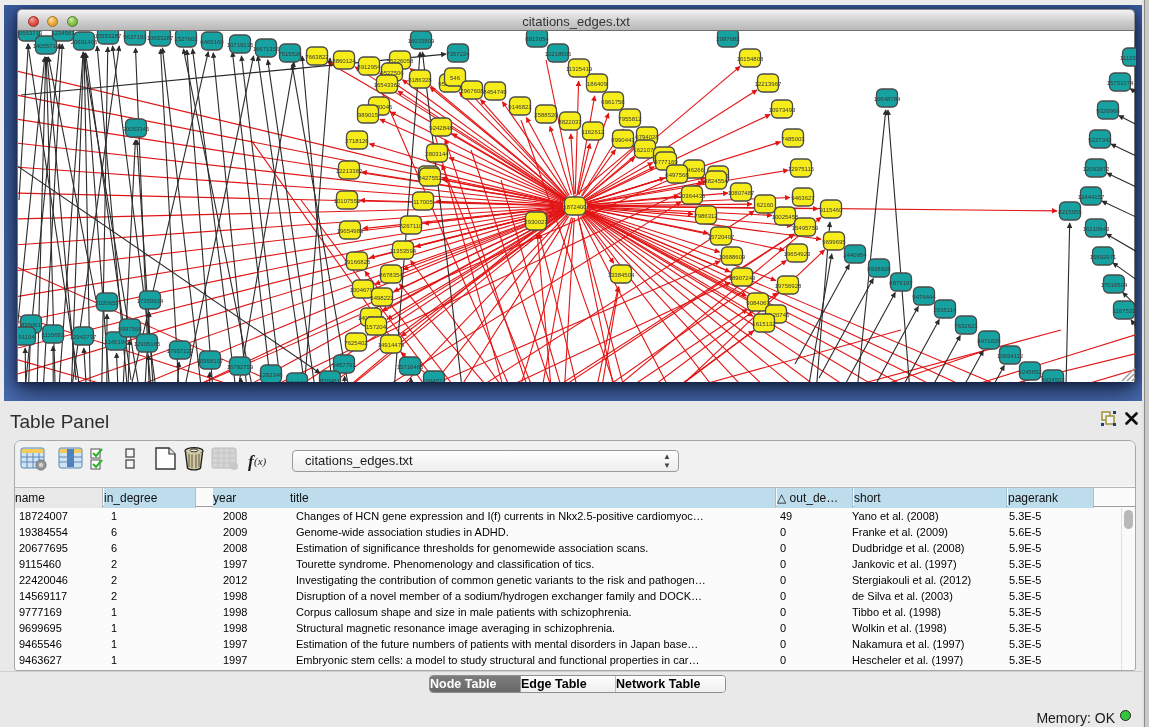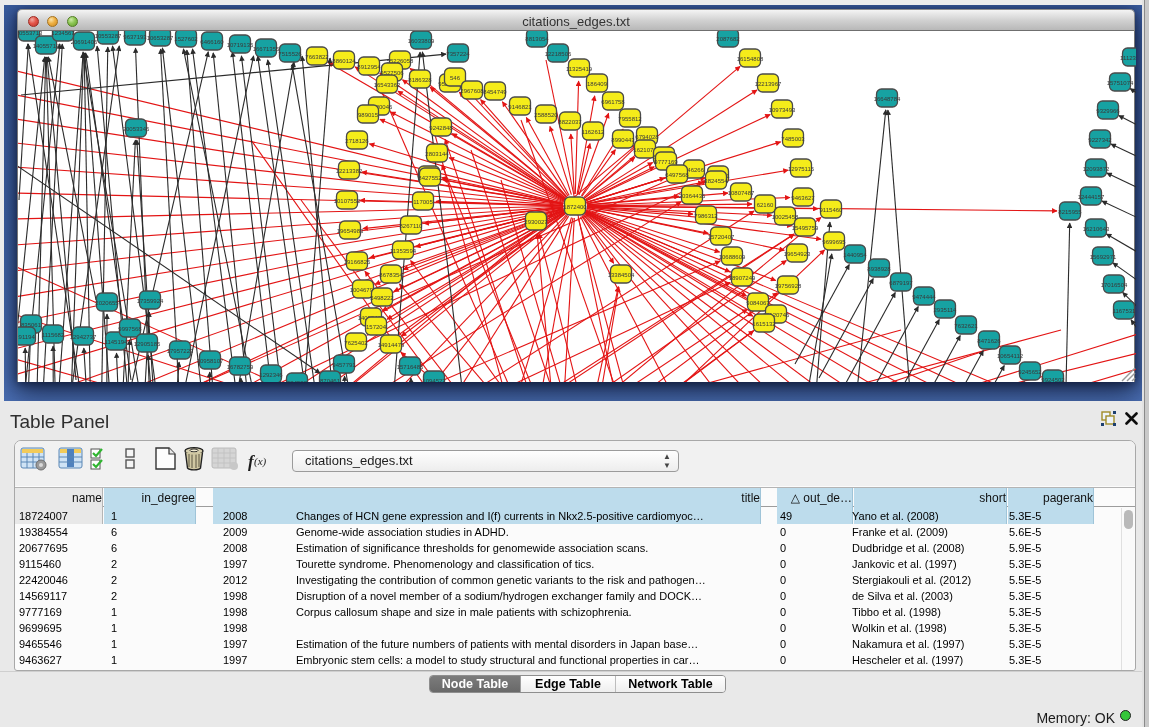--- a/index.html
+++ b/index.html
@@ -15,31 +15,31 @@
 #canvas{position:absolute;left:0;top:22px;width:1118px;height:351px;background:#fff;border-left:1px solid #777;border-right:1px solid #777}
 #tablepanel{position:absolute;left:0;top:401px;width:1143px;height:326px;background:#e9e9e9}
 #tp-title{position:absolute;left:10px;top:10px;font-size:19px;color:#2e2e2e}
 #tp-float{position:absolute;left:1101px;top:411px;width:15px;height:15px}
 
 #panel{position:absolute;left:14px;top:440px;width:1122px;height:231px;background:#fbfbfb;border:1px solid #a8a8a8;border-radius:7px 7px 3px 3px;overflow:hidden}
 #toolbar{position:absolute;left:0;top:0;width:100%;height:45px;background:#f1f1f1}
 #combo{position:absolute;left:277px;top:9px;width:387px;height:22px;background:linear-gradient(#fefefe,#ededed);border:1px solid #9b9b9b;border-radius:4px;font-size:13px;color:#1d1d1d;line-height:20px;padding-left:12px}
 #combo .arr{position:absolute;right:7px;top:1px;font-size:8px;color:#444;line-height:9px;text-align:center}
 #thead{position:absolute;left:0;top:46px;width:100%;height:20px;border-top:1px solid #b4b4b4;border-bottom:1px solid #9c9c9c;font-size:12px;color:#111}
-#thead span{position:absolute;top:0;height:36px;text-align:right;line-height:20px;background:#bddcec;border-right:1px solid #9fc4d8}
+#thead span{position:absolute;top:0;height:20px;text-align:left;line-height:20px;background:#bddcec;border-right:1px solid #9fc4d8}
 #rows{position:absolute;left:0;top:67px;width:1100px;font-size:11px;color:#000}
 .row{position:relative;height:16px;line-height:16px;white-space:nowrap}
 .row span{position:absolute;overflow:hidden;white-space:nowrap}
 .c1{left:4px;width:84px}.c2{left:96px;width:84px}.c3{left:208px;width:80px}
 .c4{left:281px;width:478px}.c5{left:765px;width:70px}.c6{left:837px;width:152px}.c7{left:994px;width:86px}
 #vscroll{position:absolute;left:1106px;top:67px;width:13px;height:164px;background:#fafafa;border-left:1px solid #e0e0e0}
 #vthumb{position:absolute;left:2px;top:2px;width:9px;height:19px;background:#b9b9b9;border-radius:5px}
 #botline{position:absolute;left:0;top:671px;width:1143px;border-top:1px solid #cfcfcf}
 #tabs{position:absolute;left:429px;top:675px;height:18px;border:1px solid #8e8e8e;border-radius:4px;overflow:hidden;font-size:12.5px;font-weight:bold;display:flex}
-.tab{height:18px;line-height:17px;text-align:center}
+.tab{height:18px;line-height:17px;}
 #tab1{width:90px;background:linear-gradient(#7c7c7c,#666);color:#fff}
 #tab2{width:95px;background:linear-gradient(#fff,#ececec);color:#000;border-left:1px solid #9e9e9e}
 #tab3{width:110px;background:linear-gradient(#fff,#ececec);color:#000;border-left:1px solid #bdbdbd}
 #mem{position:absolute;right:34px;top:710px;font-size:14px;color:#1a1a1a}
 #memdot{position:absolute;left:1120px;top:710px;width:11px;height:11px;border-radius:50%;background:#35c63a;border:1px solid #222}
 </style></head><body>
 <div id="app">
  <div id="desktop">
   <div id="win">
    <div id="titlebar">
@@ -899,21 +899,21 @@
  <text x="247" y="26" font-family="Liberation Serif,serif" font-style="italic" font-weight="bold" font-size="17" fill="#1c1c1c">f</text>
  <text x="253" y="24" font-family="Liberation Serif,serif" font-style="italic" font-size="11" fill="#1c1c1c">(x)</text>
 </g>
 </svg>
    <div id="combo">citations_edges.txt<div class="arr">▲<br>▼</div></div>
   </div>
   <div id="thead">
    <span style="left:0;width:88px;background:#e8e8e8;border-right:1px solid #b5b5b5">name</span>
    <span style="left:89px;width:92px">in_degree</span>
    <span style="left:198px;width:92px">year</span>
-   <span style="left:260px;width:486px">title</span>
+   <span style="left:275px;width:486px">title</span>
    <span style="left:762px;width:76px">△ out_de…</span>
    <span style="left:839px;width:153px">short</span>
    <span style="left:993px;width:86px">pagerank</span>
   </div>
   <div id="rows">
         <div class="row">
           <span class="c1">18724007</span>
           <span class="c2">1</span>
           <span class="c3">2008</span>
           <span class="c4">Changes of HCN gene expression and I(f) currents in Nkx2.5-positive cardiomyoc…</span>
@@ -972,20 +972,21 @@
           <span class="c3">1998</span>
           <span class="c4">Corpus callosum shape and size in male patients with schizophrenia.</span>
           <span class="c5">0</span>
           <span class="c6">Tibbo et al. (1998)</span>
           <span class="c7">5.3E-5</span>
         </div>
 <div class="row">
           <span class="c1">9699695</span>
           <span class="c2">1</span>
           <span class="c3">1998</span>
+          <span class="c4">Structural magnetic resonance image averaging in schizophrenia.</span>
           <span class="c5">0</span>
           <span class="c6">Wolkin et al. (1998)</span>
           <span class="c7">5.3E-5</span>
         </div>
 <div class="row">
           <span class="c1">9465546</span>
           <span class="c2">1</span>
           <span class="c3">1997</span>
           <span class="c4">Estimation of the future numbers of patients with mental disorders in Japan base…</span>
           <span class="c5">0</span>

